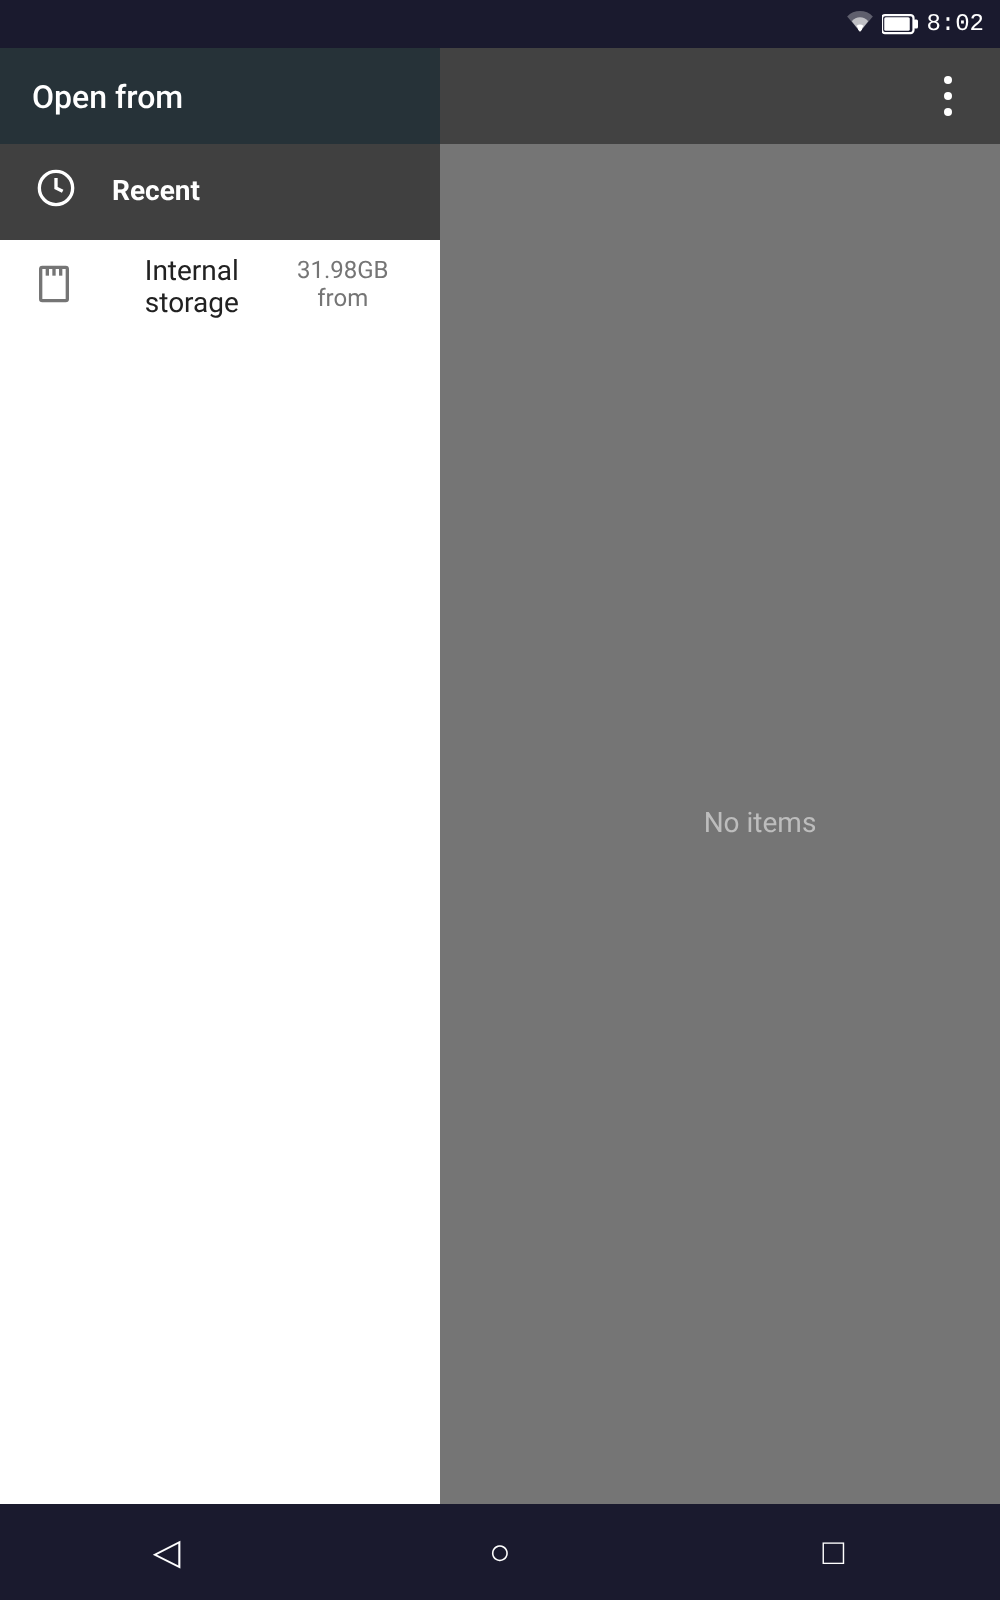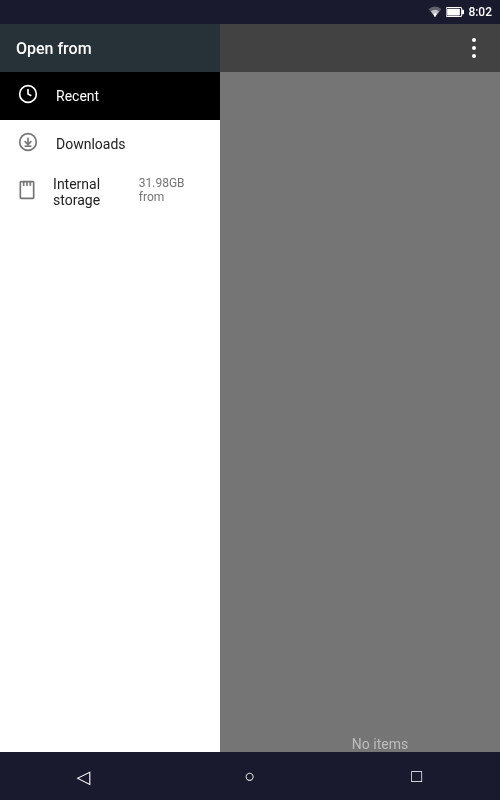--- a/index.html
+++ b/index.html
@@ -21,20 +21,21 @@
       align-items: center;
       justify-content: flex-end;
       padding: 0 8px;
       gap: 6px;
       flex-shrink: 0;
     }
     .status-icons {
       display: flex;
       align-items: center;
       gap: 4px;
+      font-family: Liberation Mono, monospace;
     }
     .status-time {
       color: white;
       font-size: 12px;
       font-weight: 500;
     }
     .status-icon {
       color: white;
       font-size: 11px;
     }
@@ -47,20 +48,21 @@
     }
 
     
     .sidebar {
       width: 220px;
       background: #ffffff;
       display: flex;
       flex-direction: column;
       flex-shrink: 0;
       height: 100%;
+      text-align: center;
     }
 
     .sidebar-header {
       background: #263238;
       height: 48px;
       display: flex;
       align-items: center;
       padding: 0 16px;
     }
     .sidebar-header-title {
@@ -71,21 +73,22 @@
 
     .sidebar-item {
       display: flex;
       align-items: center;
       padding: 0 16px;
       height: 48px;
       cursor: pointer;
       gap: 16px;
     }
     .sidebar-item.active {
-      background: #000000;
+      background: #404040;
+      font-weight: bold;
     }
     .sidebar-item.active .sidebar-item-label {
       color: white;
     }
     .sidebar-item.active .sidebar-icon {
       color: white;
     }
     .sidebar-item-label {
       font-size: 14px;
       color: #212121;
@@ -135,21 +138,21 @@
       display: flex;
       align-items: center;
       justify-content: center;
       cursor: pointer;
       border-radius: 50%;
     }
 
     .content-body {
       flex: 1;
       display: flex;
-      align-items: flex-end;
+      align-items: center;
       justify-content: center;
       padding-left: 40px;
     }
 
     .no-items-text {
       color: #bdbdbd;
       font-size: 14px;
     }
 
     
@@ -222,31 +225,20 @@
     <div class="sidebar-item active">
       <span class="sidebar-icon">
         <svg width="20" height="20" viewBox="0 0 24 24" fill="white">
           <circle cx="12" cy="12" r="10" fill="none" stroke="white" stroke-width="2"></circle>
           <polyline points="12,6 12,12 16,14" stroke="white" stroke-width="2" fill="none"></polyline>
         </svg>
       </span>
       <span class="sidebar-item-label">Recent</span>
     </div>
 
-    <div class="sidebar-item">
-      <span class="sidebar-icon">
-        <svg width="20" height="20" viewBox="0 0 24 24" fill="#757575">
-          <circle cx="12" cy="12" r="10" fill="none" stroke="#757575" stroke-width="2"></circle>
-          <polyline points="8,11 12,15 16,11" stroke="#757575" stroke-width="2" fill="none"></polyline>
-          <line x1="12" y1="7" x2="12" y2="15" stroke="#757575" stroke-width="2"></line>
-          <line x1="8" y1="17" x2="16" y2="17" stroke="#757575" stroke-width="2"></line>
-        </svg>
-      </span>
-      <span class="sidebar-item-label">Downloads</span>
-    </div>
 
     <div class="sidebar-item">
       <span class="sidebar-icon">
         <svg width="20" height="20" viewBox="0 0 24 24" fill="#757575">
           <rect x="4" y="2" width="16" height="20" rx="1" fill="none" stroke="#757575" stroke-width="2"></rect>
           <rect x="7" y="2" width="2" height="5" fill="#757575"></rect>
           <rect x="11" y="2" width="2" height="5" fill="#757575"></rect>
           <rect x="15" y="2" width="2" height="5" fill="#757575"></rect>
         </svg>
       </span>

